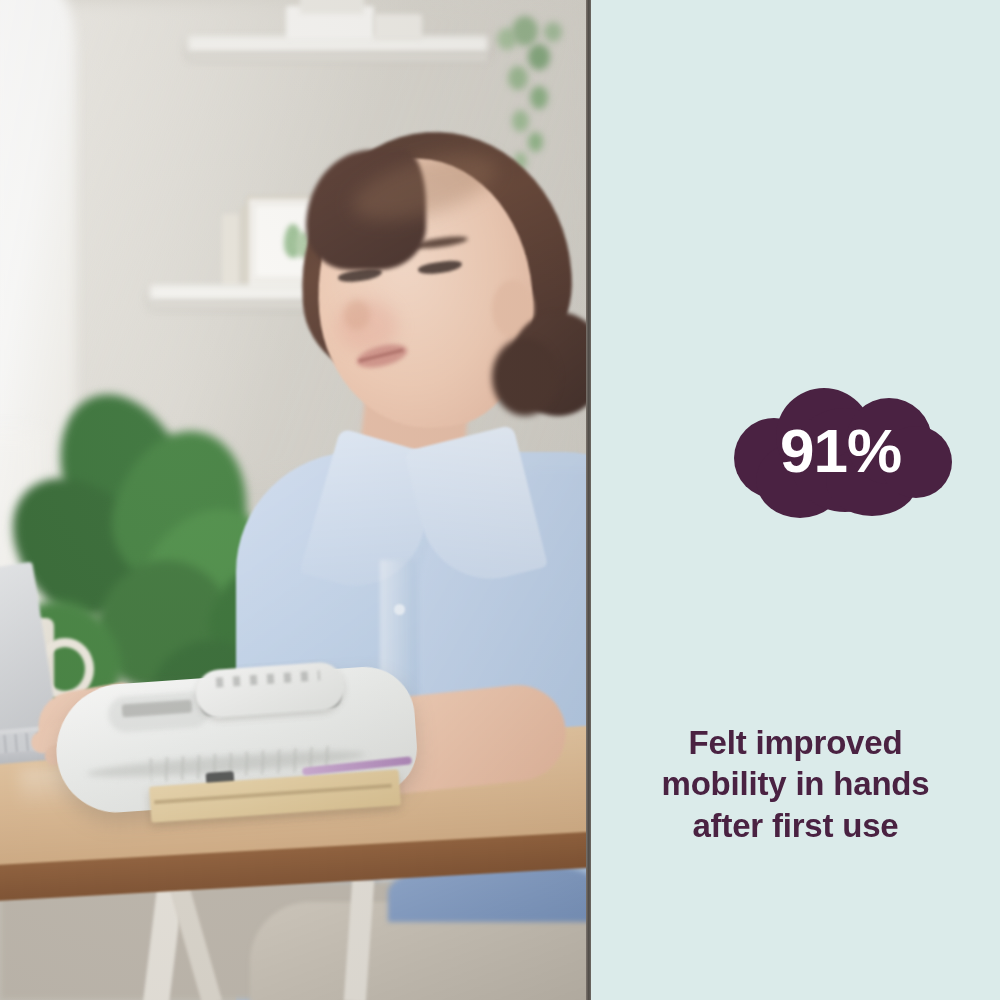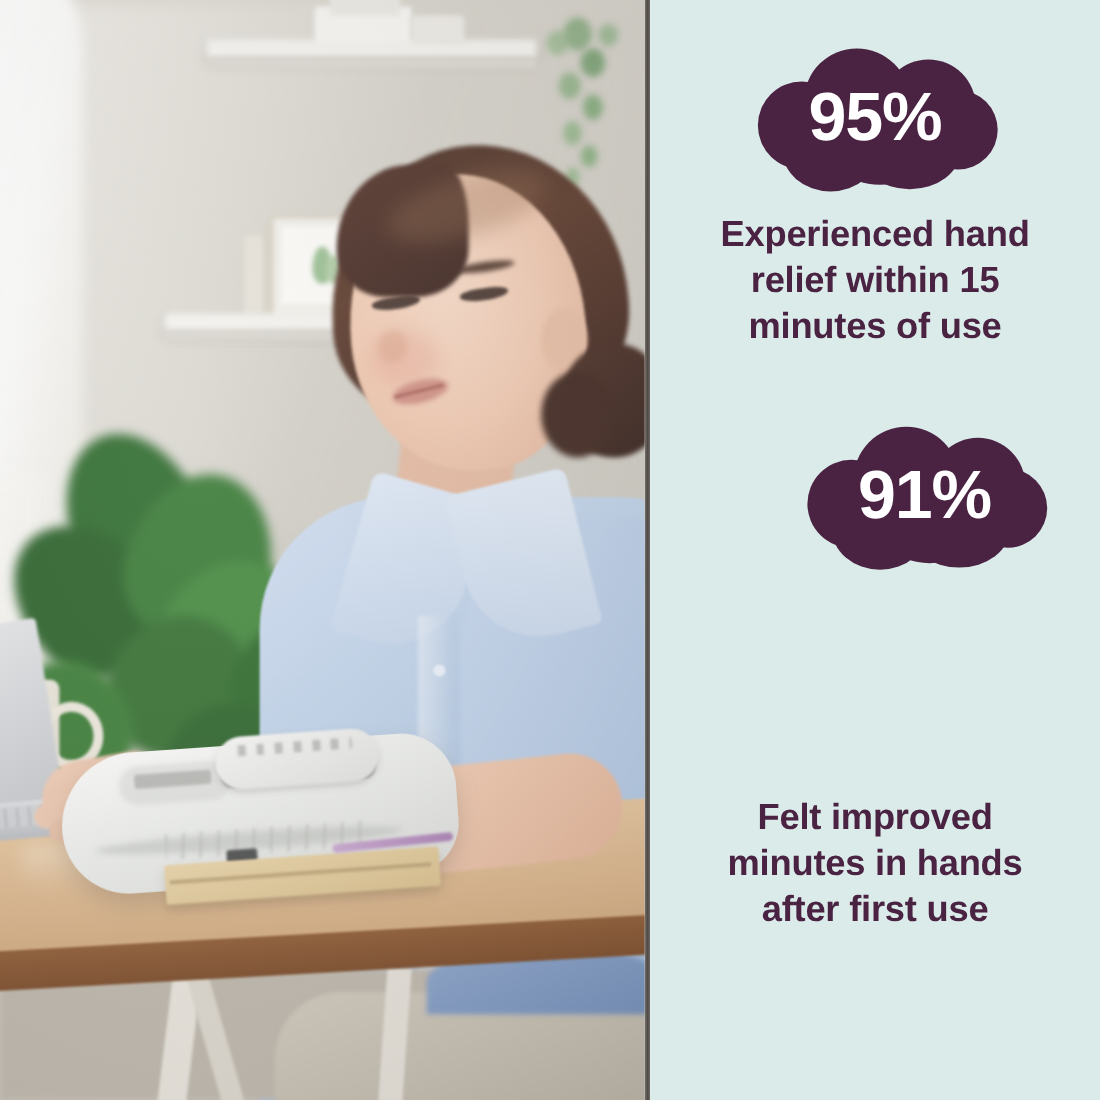--- a/index.html
+++ b/index.html
@@ -361,51 +361,35 @@
     <div class="note-line"></div>
     <div class="pencil"></div>
 
     <div class="photo-grain"></div>
   </div>
 
   <div class="divider"></div>
 
   <div class="stats">
 
-    <div class="stat stat-1">
-      <div class="cloud">
-        <div class="lobe L8"></div>
-          <div class="lobe L3"></div>
-          <div class="lobe L5"></div>
-        <div class="lobe L1"></div>
-          <div class="lobe L7"></div>
-          <div class="lobe L6"></div>
-        <div class="lobe L2"></div>
-          <div class="lobe L4"></div>
-        <div class="cloud-value">95%</div>
-      </div>
-      <div class="caption">Experienced hand
-relief within 15
-minutes of use</div>
-    </div>
 
     <div class="stat stat-2">
       <div class="cloud">
         <div class="lobe L8"></div>
           <div class="lobe L3"></div>
           <div class="lobe L5"></div>
         <div class="lobe L1"></div>
           <div class="lobe L7"></div>
           <div class="lobe L6"></div>
         <div class="lobe L2"></div>
           <div class="lobe L4"></div>
         <div class="cloud-value">91%</div>
       </div>
     </div>
 
     <div class="stat stat-3">
       <div class="caption">Felt improved
-minutes in hands
+mobility in hands
 after first use</div>
     </div>
 
   </div>
 </div>
 
 </body></html>

